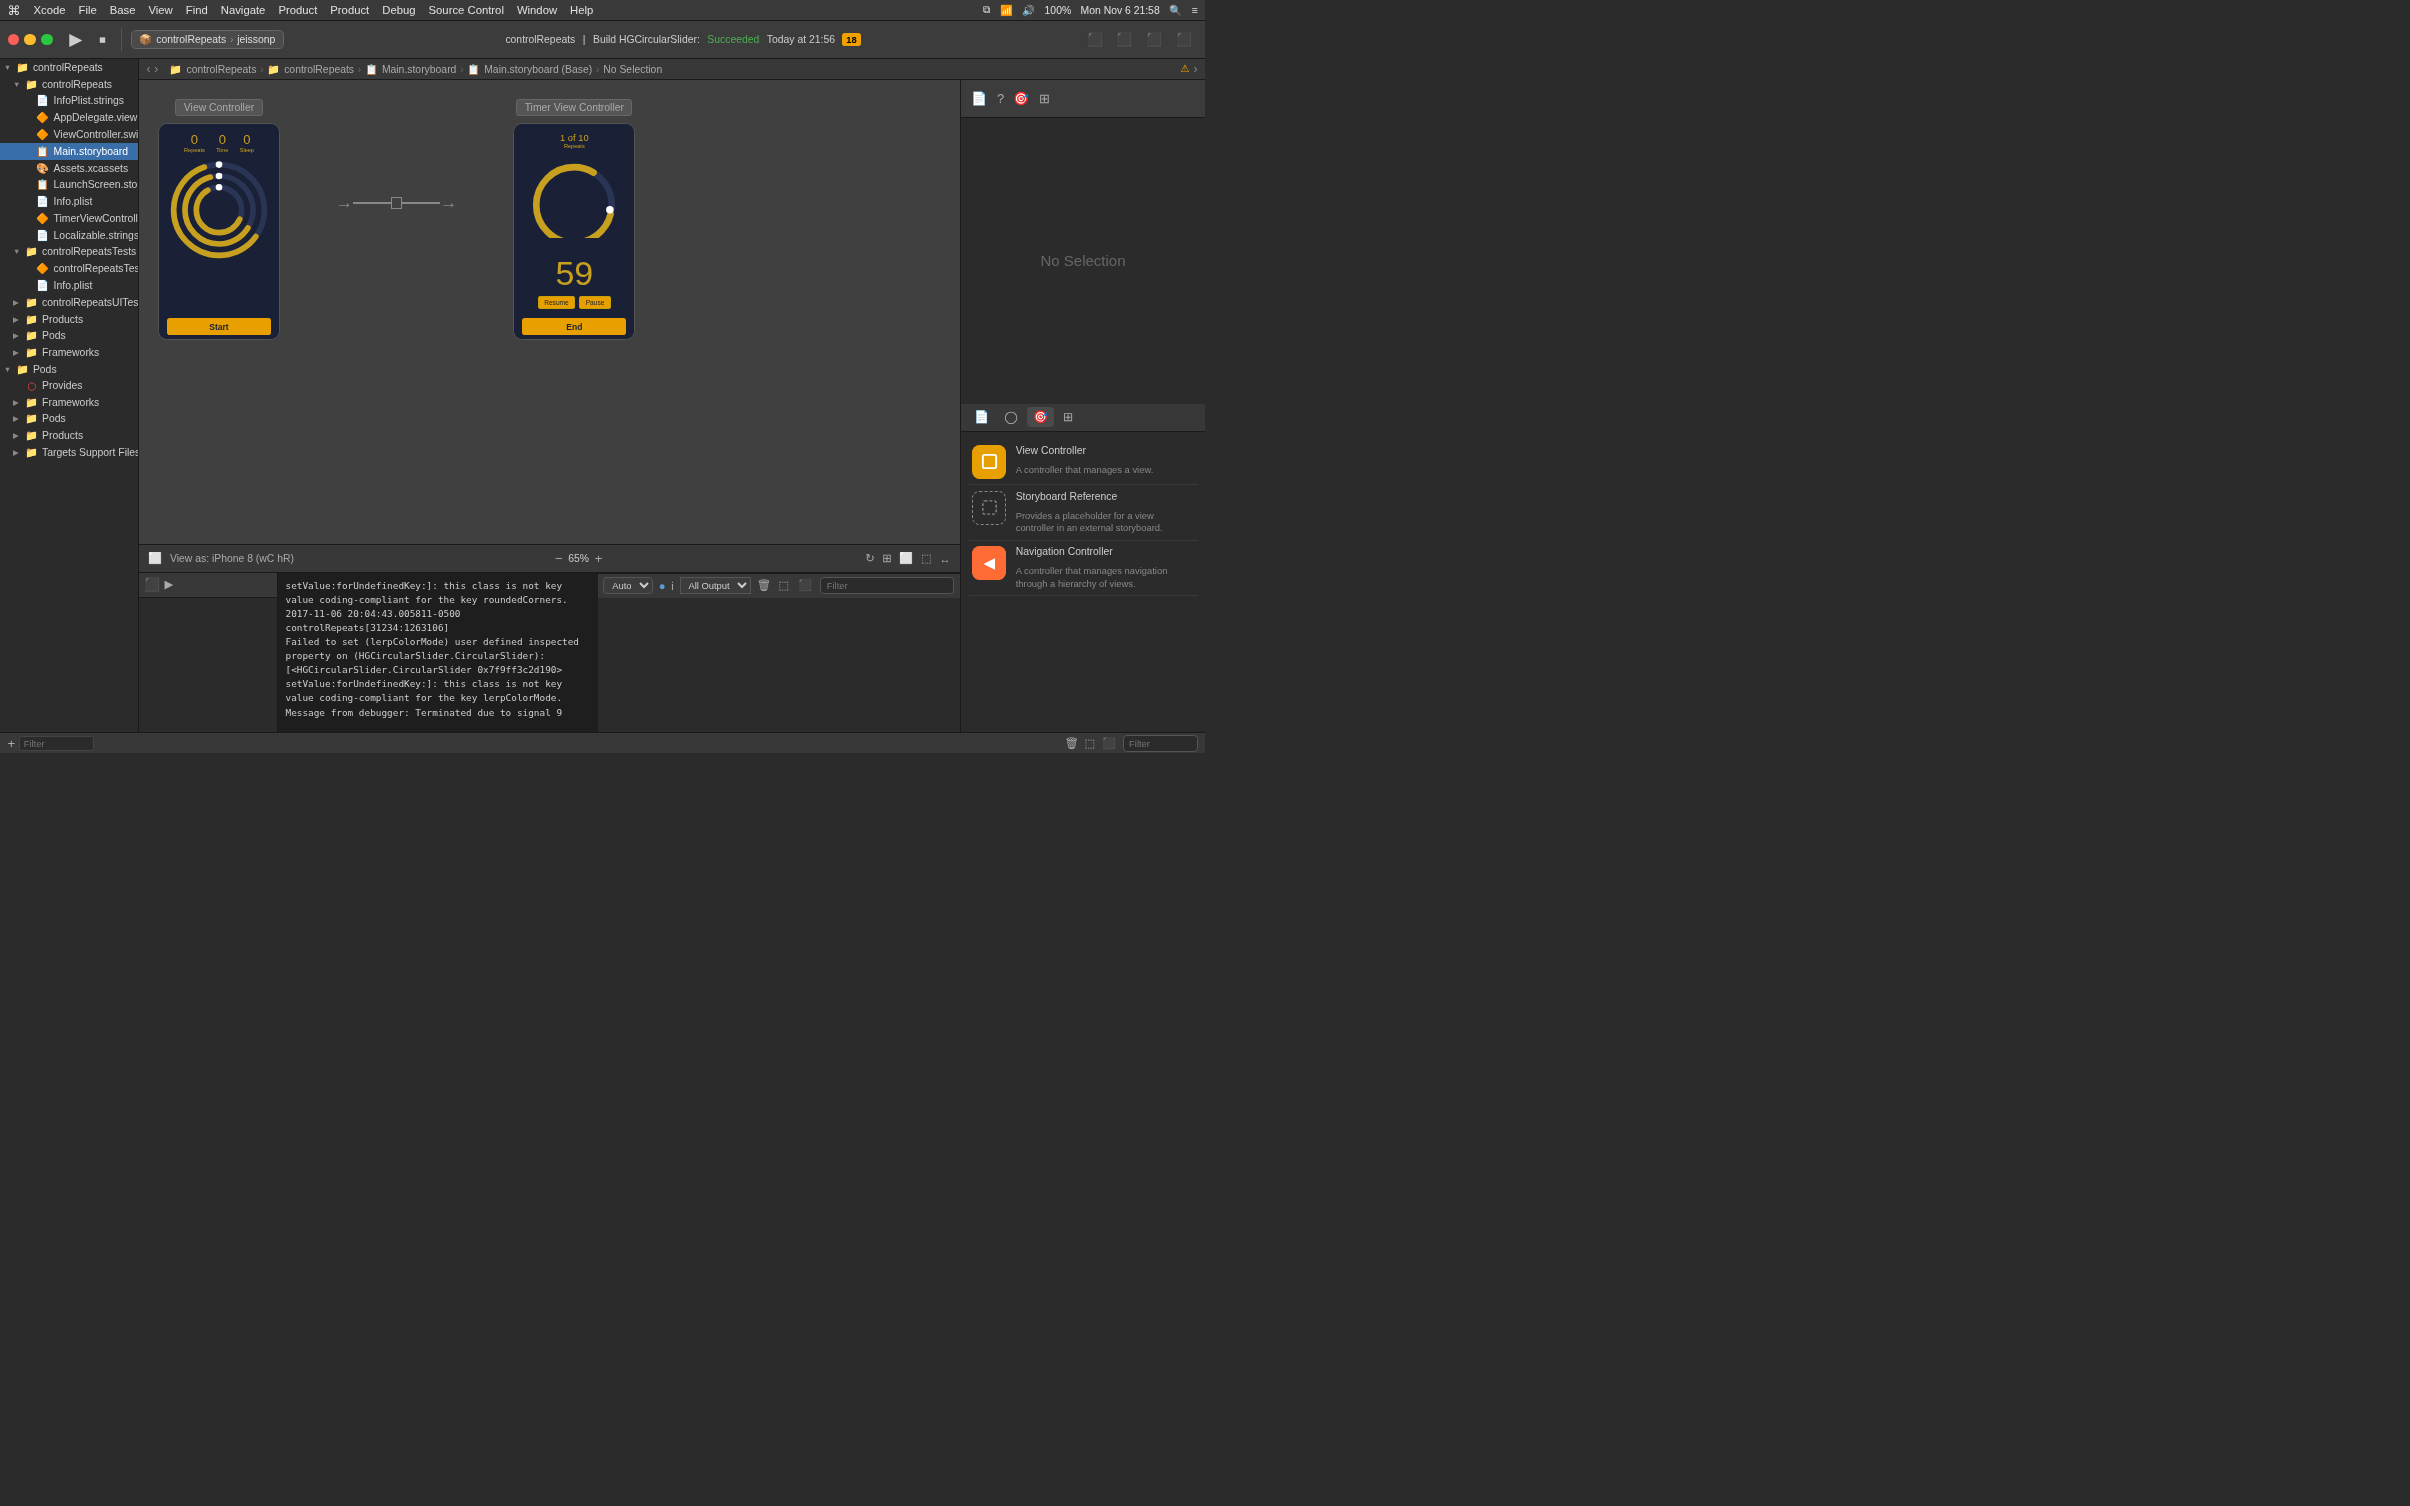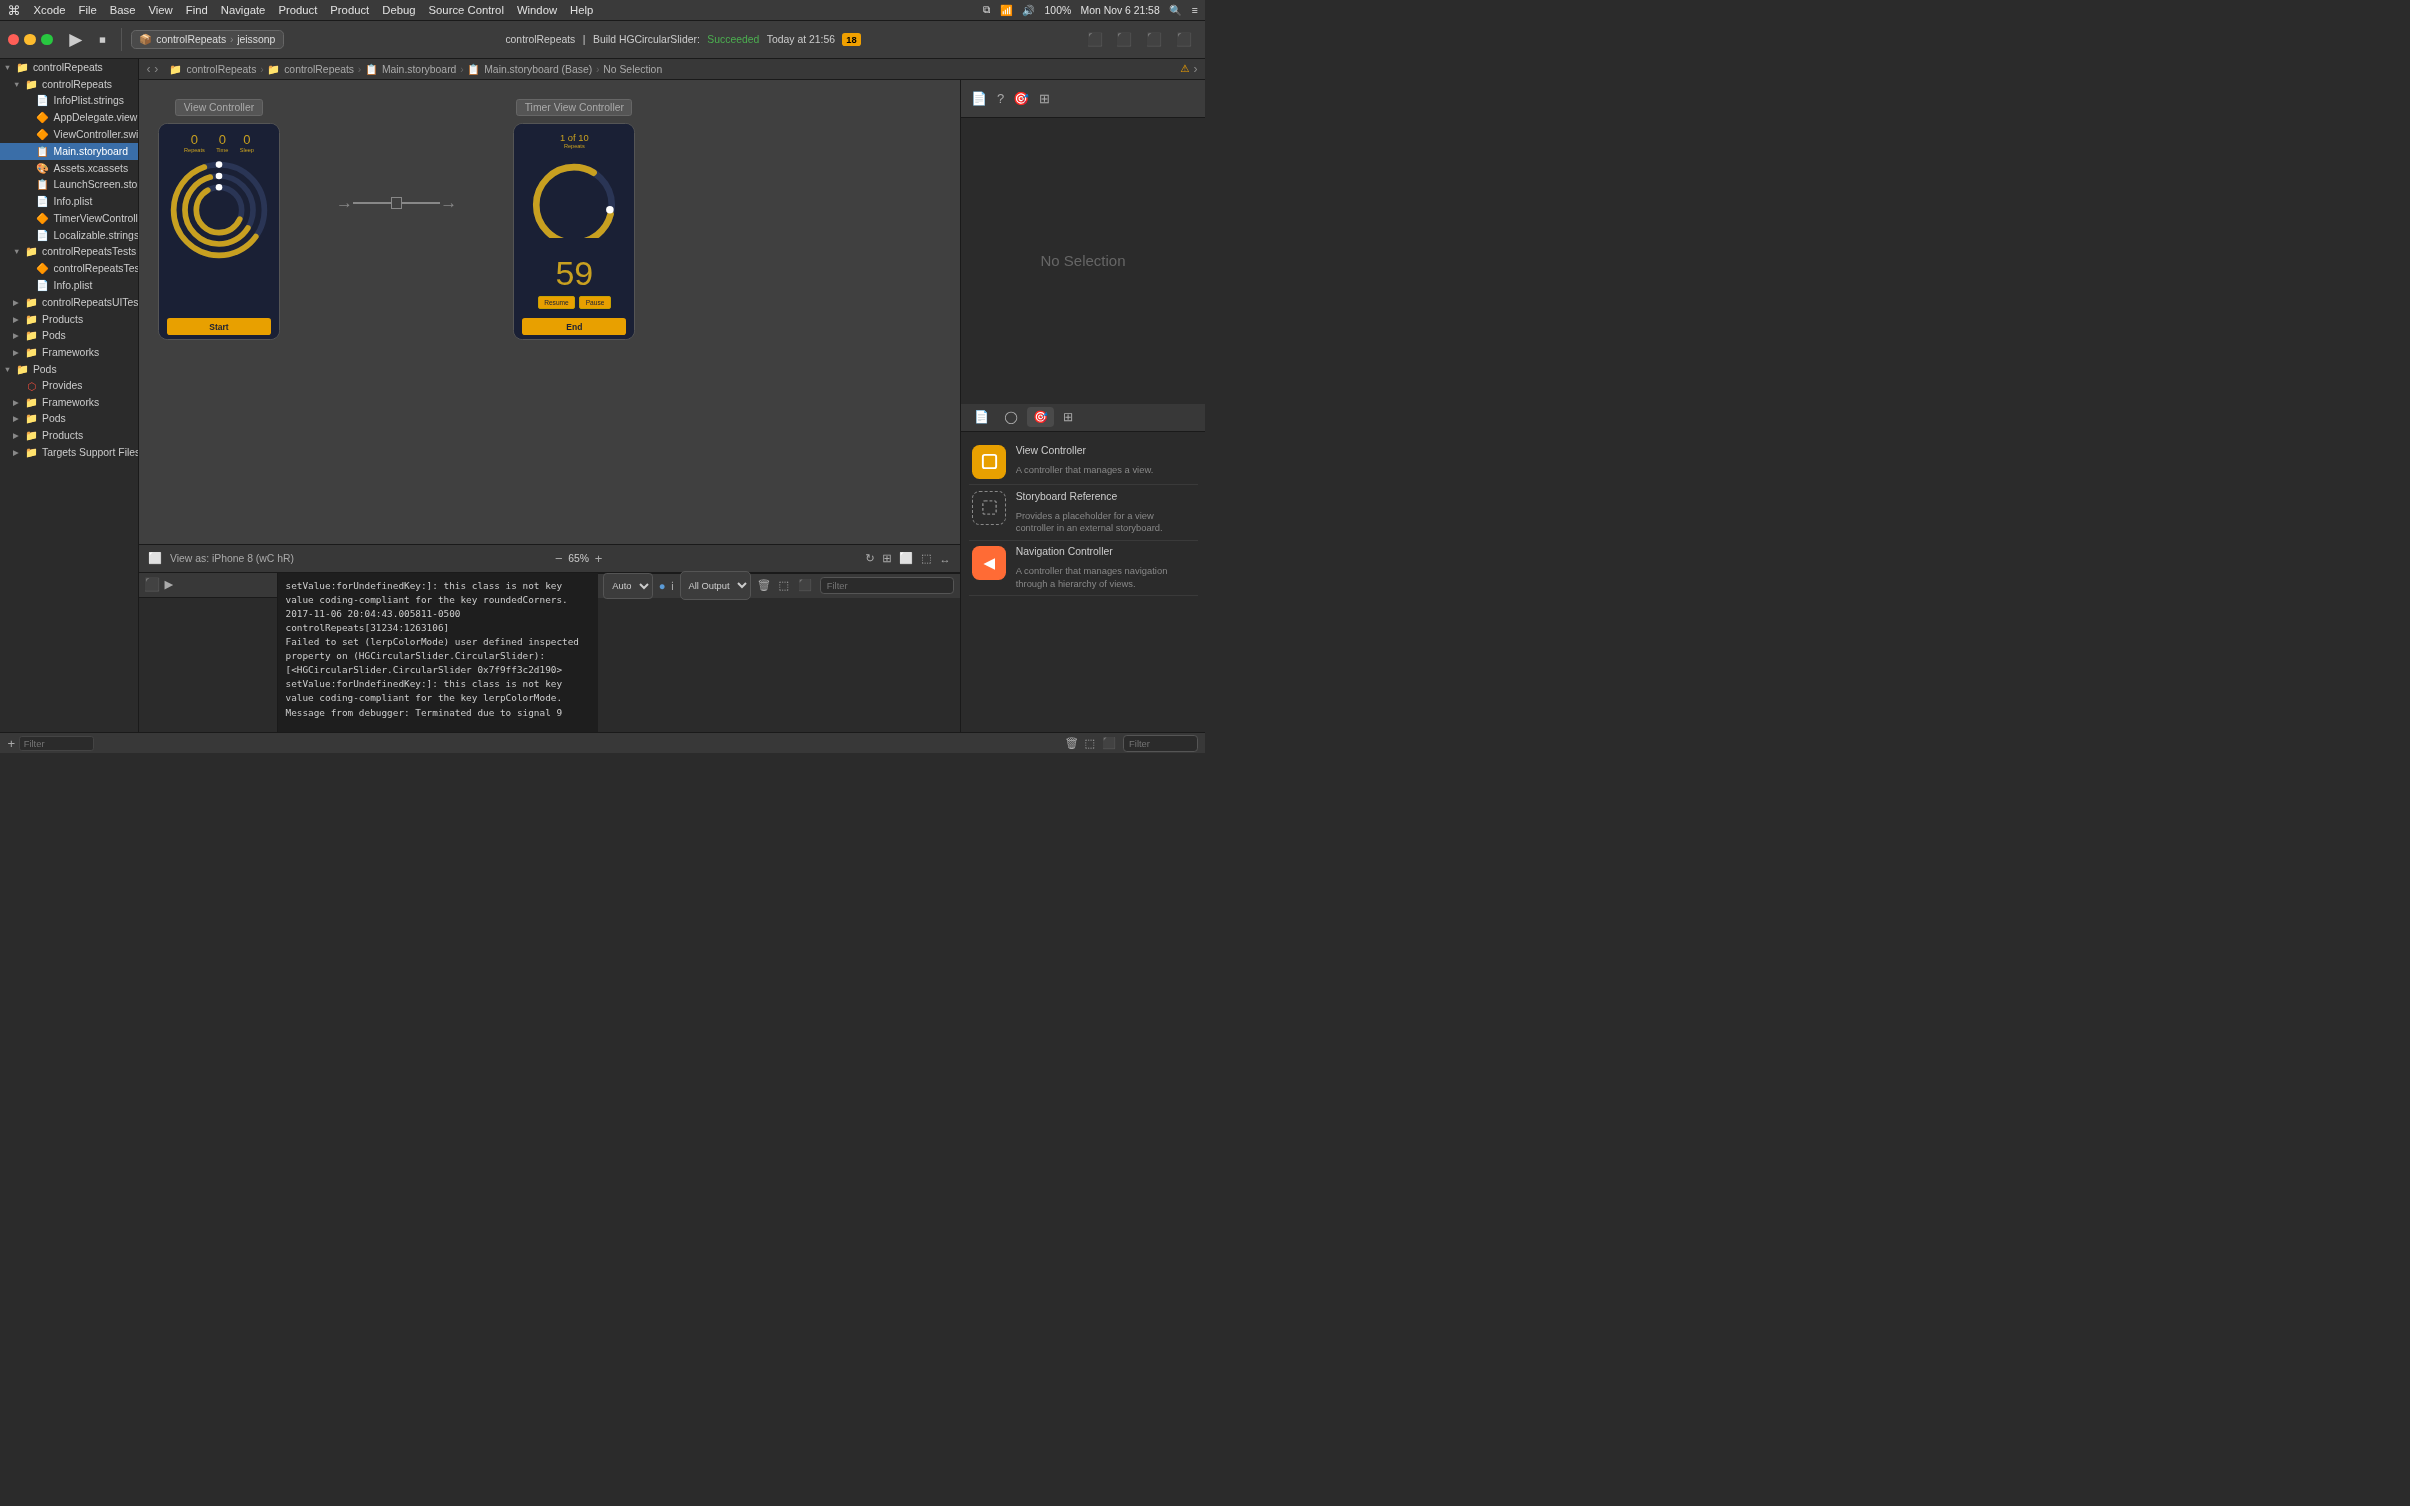--- a/index.html
+++ b/index.html
@@ -423,41 +423,41 @@
     }
     .filter-input-sm {
       width: 75px;
     }
     .filter-input-lg {
       flex: 1;
     }
     .output-select {
       background: #3c3c3c;
       border: 0.9px solid #555;
-      border-radius: 5px;
+      border-radius: 0;
       color: #ccc;
       font-size: 9.4px;
       padding: 0.9px 3.8px;
-      height: 29px;
+      height: 17px;
     }
     .trash-btn {
       background: none;
       border: none;
       color: #aaa;
       cursor: pointer;
       font-size: 11.3px;
     }
     .auto-select {
       background: #3c3c3c;
       border: 0.9px solid #555;
       border-radius: 3.8px;
       color: #ccc;
       font-size: 9.4px;
       padding: 0.9px 3.8px;
-      height: 26px;
+      height: 17px;
     }
 
     
     .right-panel {
       width: 245px;
       background: #2b2b2b;
       border-left: 0.9px solid #1a1a1a;
       display: flex;
       flex-direction: column;
     }

